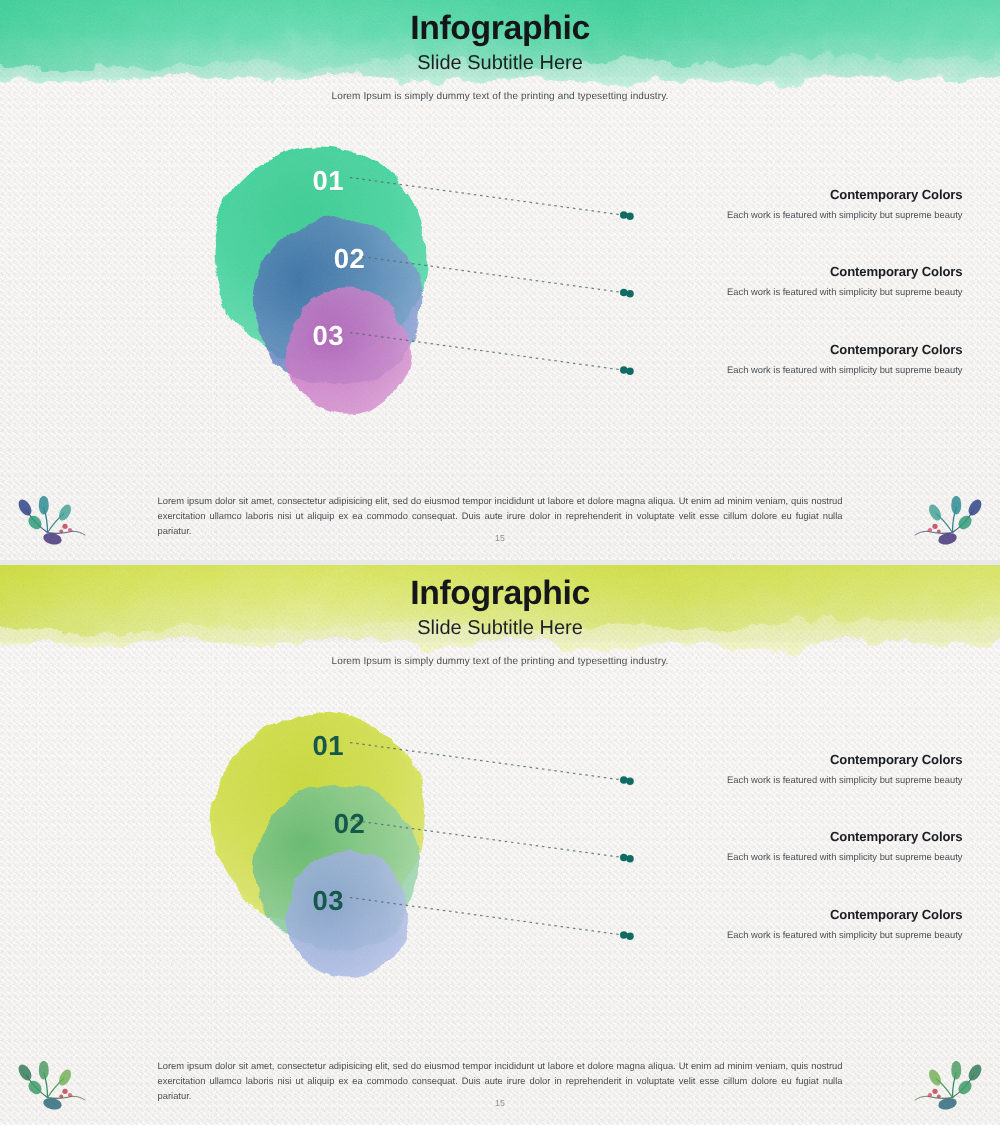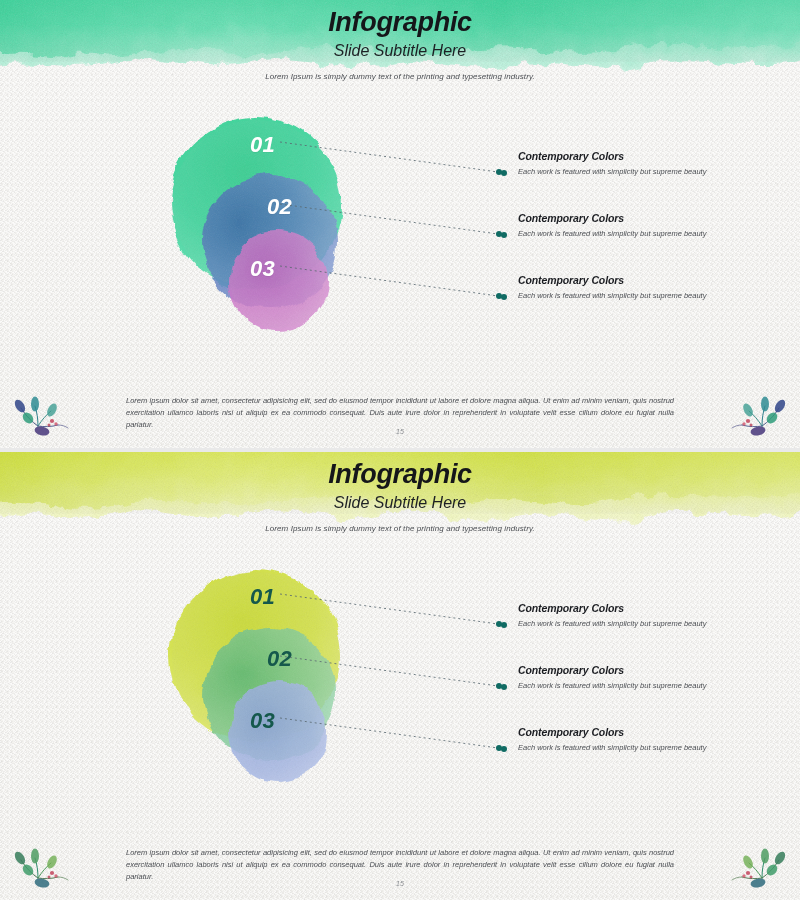--- a/index.html
+++ b/index.html
@@ -2,21 +2,21 @@
 <html><head>
 <meta charset="utf-8">
 <style>
   * { box-sizing: border-box; margin: 0; padding: 0; }
   html, body {
     width: 800px; height: 900px;
     background: #e9e9e9;
     font-family: "Liberation Sans", sans-serif;
     overflow: hidden;
   }
-  .deck { width: 800px; height: 900px; position: relative; font-style: italic; }
+  .deck { width: 800px; height: 900px; position: relative; }
 
   .slide {
     position: absolute; left: 0; width: 800px; height: 448px;
     overflow: hidden;
     background-color: #f4f3f1;
     background-image:
       repeating-linear-gradient(27deg, rgba(255,255,255,.55) 0 1px, rgba(0,0,0,.028) 1px 2px, rgba(255,255,255,0) 2px 3px),
       repeating-linear-gradient(115deg, rgba(255,255,255,.5) 0 1px, rgba(0,0,0,.025) 1px 2px, rgba(255,255,255,0) 2px 4px),
       radial-gradient(circle at 22% 30%, rgba(0,0,0,.018) 0 1px, transparent 1px),
       radial-gradient(circle at 68% 72%, rgba(0,0,0,.02) 0 1px, transparent 1px),
@@ -55,21 +55,21 @@
   #s2-n1, #s2-n2, #s2-n3 { color: #15584c; }
   .np1 { left: 250px; top: 134px; }
   .np2 { left: 267px; top: 196px; }
   .np3 { left: 250px; top: 258px; }
 
   
   .connectors { position: absolute; left: 280px; top: 120px; width: 240px; height: 220px; }
   .connectors svg { display: block; width: 240px; height: 220px; }
 
   
-  .items { position: absolute; left: 500px; top: 150px; width: 270px; }
+  .items { position: absolute; left: 500px; top: 150px; width: 270px; text-align: right; }
   .item { position: relative; padding-left: 18px; height: 62px; }
   .item-dot {
     position: absolute; left: 1px; top: 20px; width: 6px; height: 6px;
     border-radius: 50%; background: #106b63;
   }
   .item-head {
     font-size: 10.5px; font-weight: bold; color: #1b1d22;
     letter-spacing: -.1px; line-height: 1.2; margin-bottom: 3px;
   }
   .item-body { font-size: 7.5px; color: #4c4f54; line-height: 1.55; }

